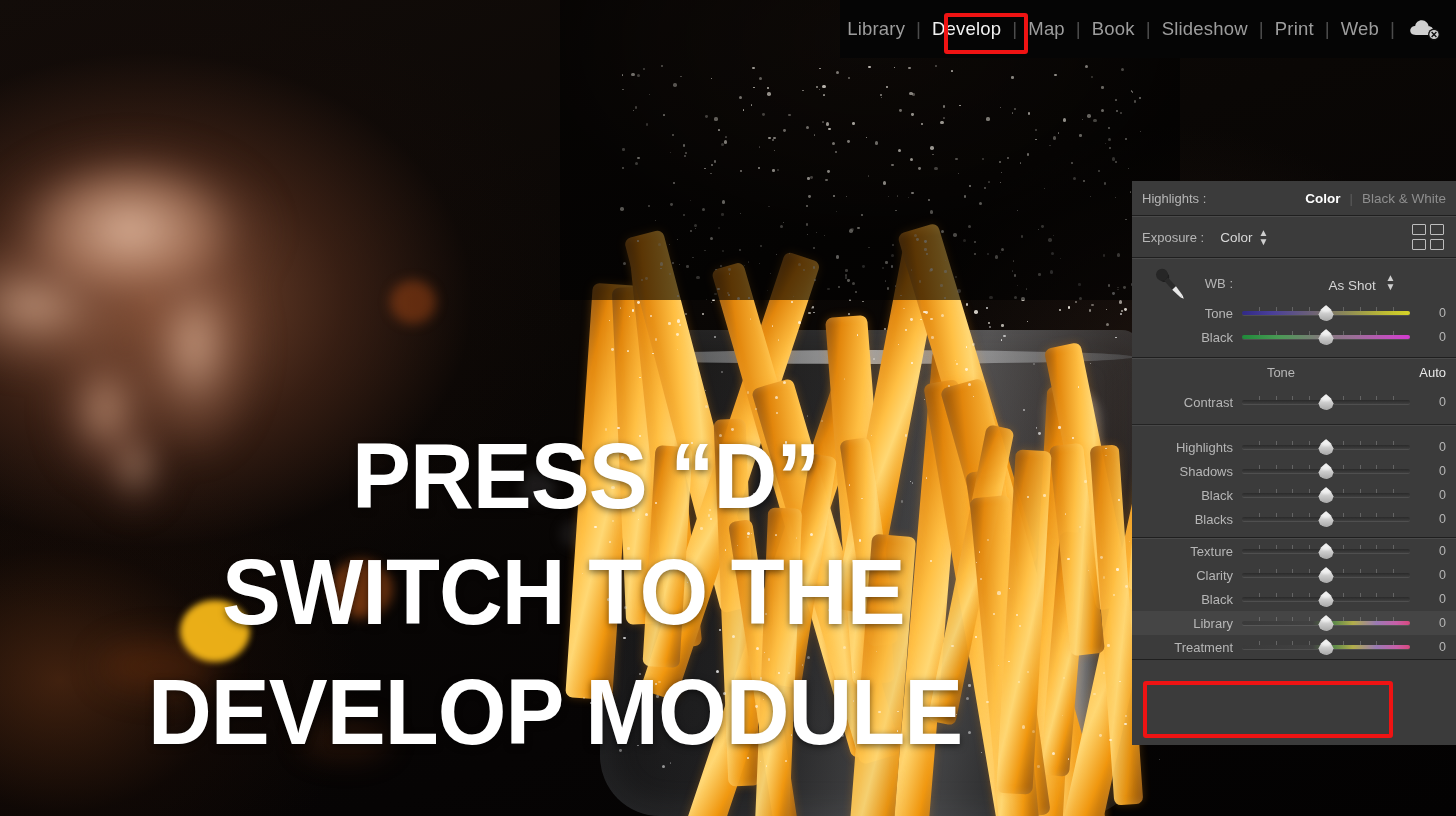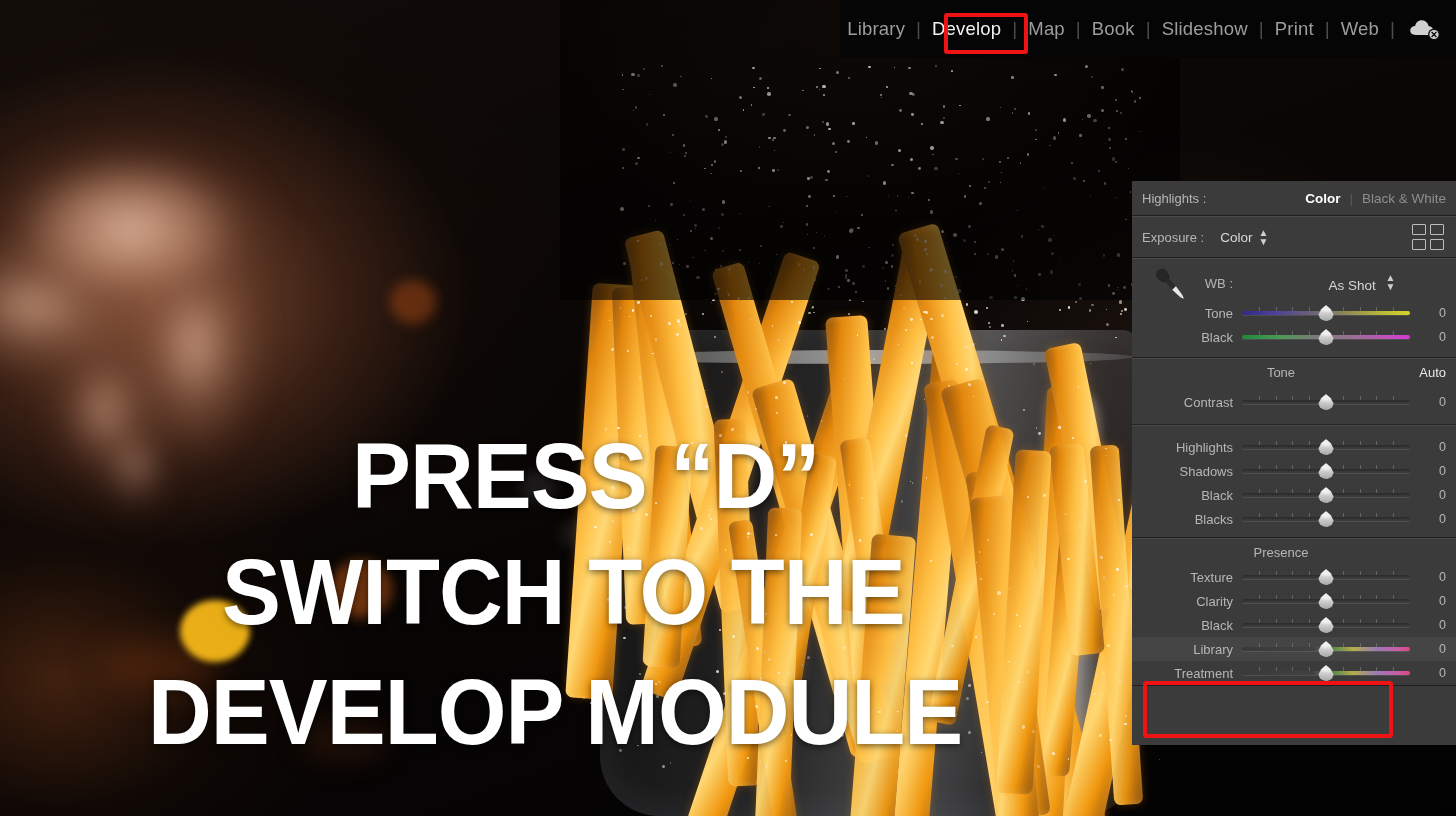--- a/index.html
+++ b/index.html
@@ -1027,24 +1027,20 @@
                 <i style="left:90%"></i>
               </span>
               <span class="knob" style="left:50%"></span>
             </span>
             <span class="val">0</span>
           </div>
         </div>
     </div>
 
     <div class="sect">
-      <div class="grouphead">
-        <span class="gtitle">Presence</span>
-        <span class="gaction"></span>
-      </div>
       <div id="presence-primary">
           <div class="row">
             <span class="lbl">Texture</span>
             <span class="track">
               <span class="bar"></span>
               <span class="ticks">
                 <i style="left:10%"></i>
                 <i style="left:20%"></i>
                 <i style="left:30%"></i>
                 <i style="left:40%"></i>

